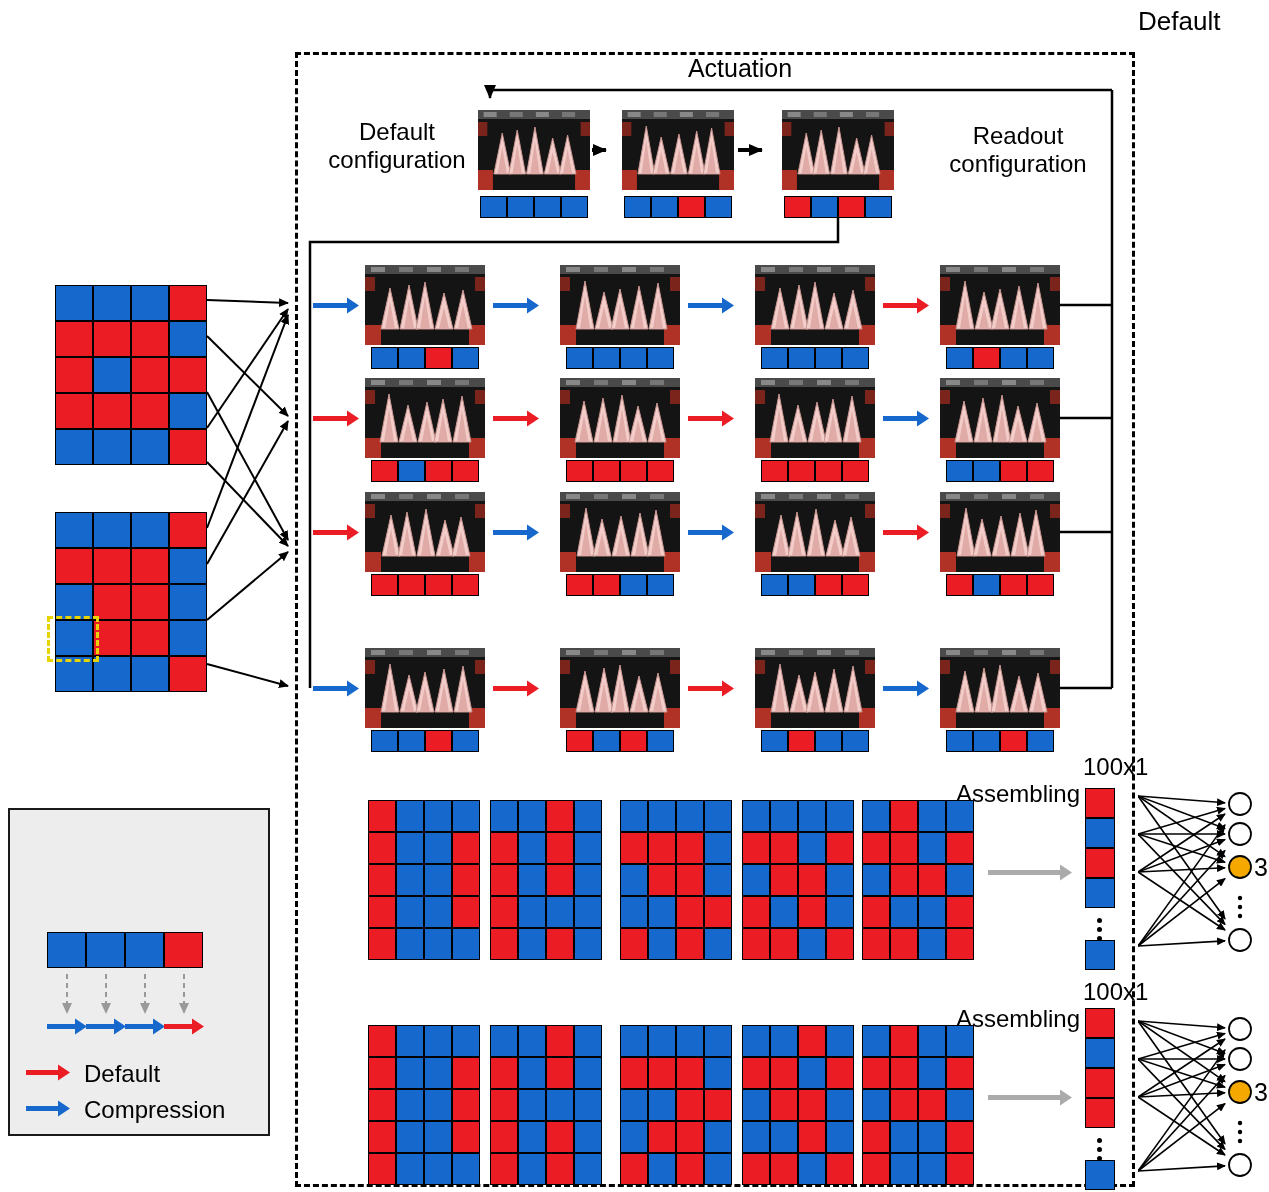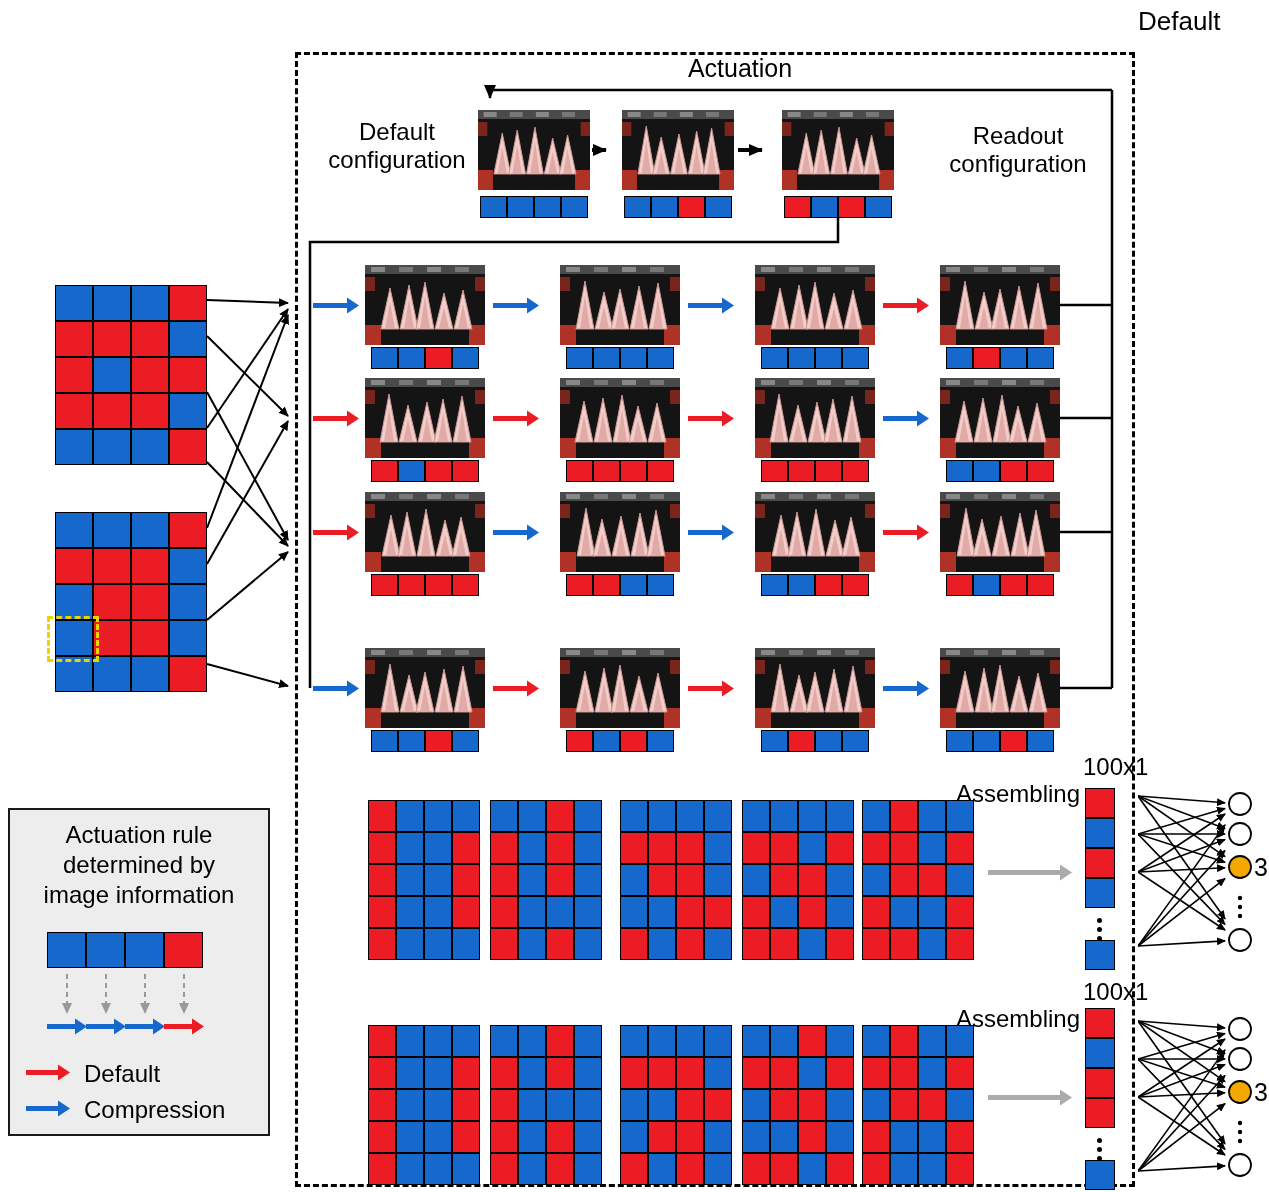--- a/index.html
+++ b/index.html
@@ -1048,23 +1048,20 @@
           <circle cx="102" cy="126" r="2.2"></circle>
           <circle cx="102" cy="14" r="11" fill="#fff" stroke="#000" stroke-width="1.8"></circle>
           <circle cx="102" cy="44" r="11" fill="#fff" stroke="#000" stroke-width="1.8"></circle>
           <circle cx="102" cy="77" r="11" fill="#F5A800" stroke="#000" stroke-width="1.8"></circle>
           <circle cx="102" cy="150" r="11" fill="#fff" stroke="#000" stroke-width="1.8"></circle>
           <text x="116" y="86" font-size="25">3</text>
         </svg></div>
     </div>
 
   <div class="legend" style="left:8px;top:808px;width:262px;height:328px">
-    <div class="legend-title">Actuation rule
-determined by
-image information</div>
     <div id="legend-dyn" class="abs" style="left:0;top:0;width:0;height:0">
         <div class="abs grid" style="left: 37px; top: 122px; grid-template-columns: repeat(4, 39px);">
           <div class="cell" style="width: 39px; height: 36px; background: rgb(22, 104, 204);"></div>
           <div class="cell" style="width: 39px; height: 36px; background: rgb(22, 104, 204);"></div>
           <div class="cell" style="width: 39px; height: 36px; background: rgb(22, 104, 204);"></div>
           <div class="cell" style="width: 39px; height: 36px; background: rgb(236, 28, 36);"></div>
         </div>
         <div class="abs" style="left: 50.5px; top: 164px;"><svg width="12" height="40">
             <line x1="6" y1="0" x2="6" y2="29" stroke="#999" stroke-width="2" stroke-dasharray="5 4"></line>
             <polygon points="1,29 11,29 6,40" fill="#999"></polygon>

